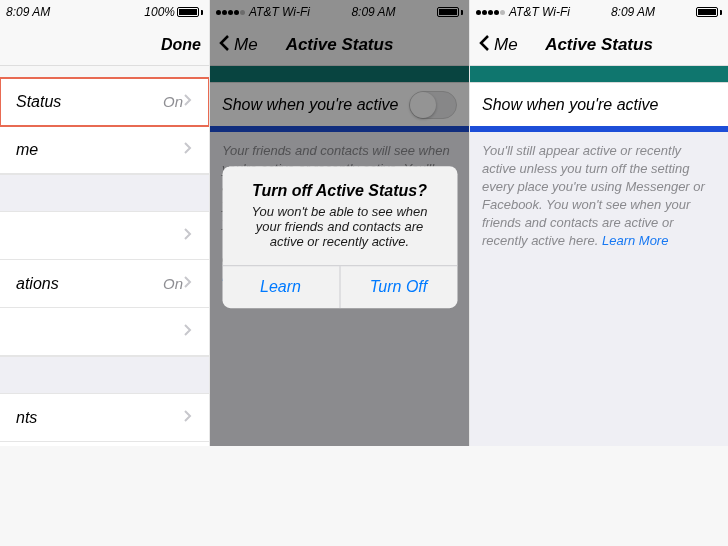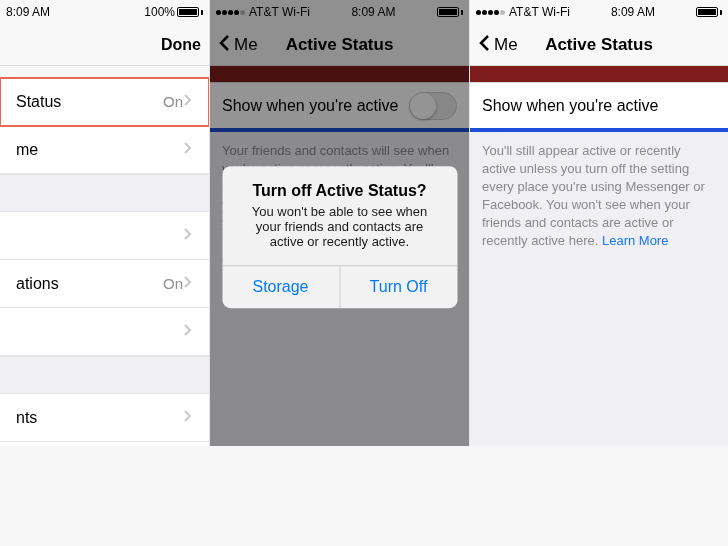--- a/index.html
+++ b/index.html
@@ -4,21 +4,21 @@
 <style>
   * { box-sizing: border-box; margin: 0; padding: 0; }
   body {
     width: 728px;
     height: 546px;
     font-family: -apple-system, "Helvetica Neue", Helvetica, Arial, sans-serif;
     background:#f7f7f7;
     overflow:hidden;
     display:flex;
   }
-  .pane { position:relative; height:446px; background:#7f1d1d; overflow:hidden; }
+  .pane { position:relative; height:446px; background:#0f766e; overflow:hidden;font-style:italic; }
   .pane.left  { width:210px; border-right:1px solid #e6e6e6;}
   .pane.mid   { width:260px; border-right:1px solid #e6e6e6;}
   .pane.right { width:258px;}
   .dimmer { position:absolute; inset:0; background:rgba(0,0,0,0.42); z-index:100; }
 
   
   .status-bar { height:24px; display:flex; align-items:center; justify-content:space-between;
     font-size:12px; padding:0 6px; background:#f8f8f8; }
   .status-bar .carrier { display:flex; align-items:center; gap:4px; }
   .sig-dots { display:flex; gap:1px; }
@@ -44,21 +44,21 @@
     justify-content:space-between;
   }
   .row.highlight { outline:2px solid #e86a52; outline-offset:-1px;}
   .value { color:#8e8e93; font-size:15px; display:flex; align-items:center; }
   .blank { height:12px; background:#f7f7f7;}
   .group-gap { height:38px; background:#efeff4; border-top:1px solid #e5e5e5; border-bottom:1px solid #e5e5e5;}
 
   
   .body-area { background:#efeff4; height:calc(100% - 66px); }
   .show-row { height:50px; background:#fff; display:flex; align-items:center; padding:0 12px;
-    border-top:1px solid #d9d9d9; border-bottom:4px solid #1d4ed8; margin-top:16px;
+    border-top:1px solid #d9d9d9; border-bottom:6px solid #1d4ed8; margin-top:16px;
     justify-content:space-between; font-size:16px;}
   .toggle { width:48px; height:28px; border-radius:14px; background:#e9e9eb; position:relative; border:1px solid #d0d0d0;}
   .toggle .knob{ width:26px; height:26px; border-radius:50%; background:#fff; box-shadow:0 1px 3px rgba(0,0,0,0.3); position:absolute; top:0; left:0;}
 
   .help-text { font-size:13px; color:#8a8a8e; padding:10px 12px 0 12px; line-height:1.38;}
   .help-text a{ color:#1778f2; text-decoration:none;}
 
   
   .modal { position:absolute; left:50%; top:50%; transform:translate(-50%,-40%);
     width:235px; background:#f2f2f2; border-radius:8px; z-index:200; overflow:hidden;}
@@ -208,21 +208,21 @@
     <div class="help-text">
       <span>Your friends and contacts will see when you're active or recently active. You'll appear active or recently active unless you turn off the setting every place you're using Messenger or Facebook. You'll also see when your friends and contacts are active or recently active. </span><a href="#">Learn More</a>
     </div>
   </div>
 
   <div class="dimmer"></div>
   <div class="modal">
     <div class="modal-title">Turn off Active Status?</div>
     <div class="modal-text">You won't be able to see when your friends and contacts are active or recently active.</div>
     <div class="modal-btns">
-      <div class="modal-btn">Storage</div>
+      <div class="modal-btn">Learn</div>
       <div class="modal-btn">Turn Off</div>
     </div>
   </div>
 </div>
 
 <div class="pane right">
   <div class="status-bar">
     <div class="carrier">
       <div class="sig-dots">
           <span></span>

